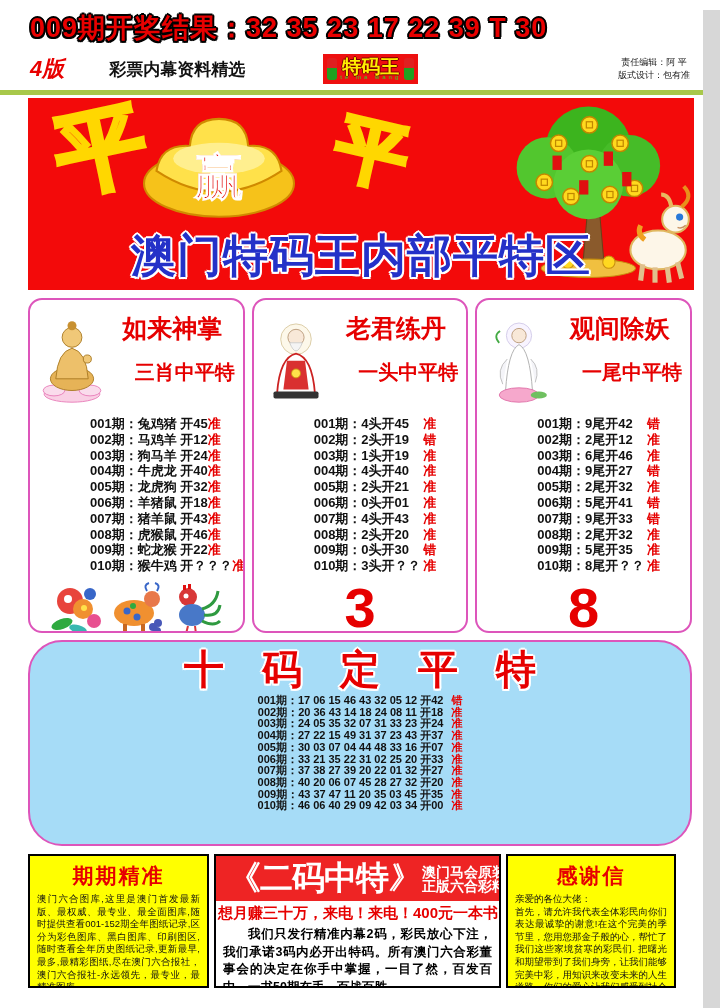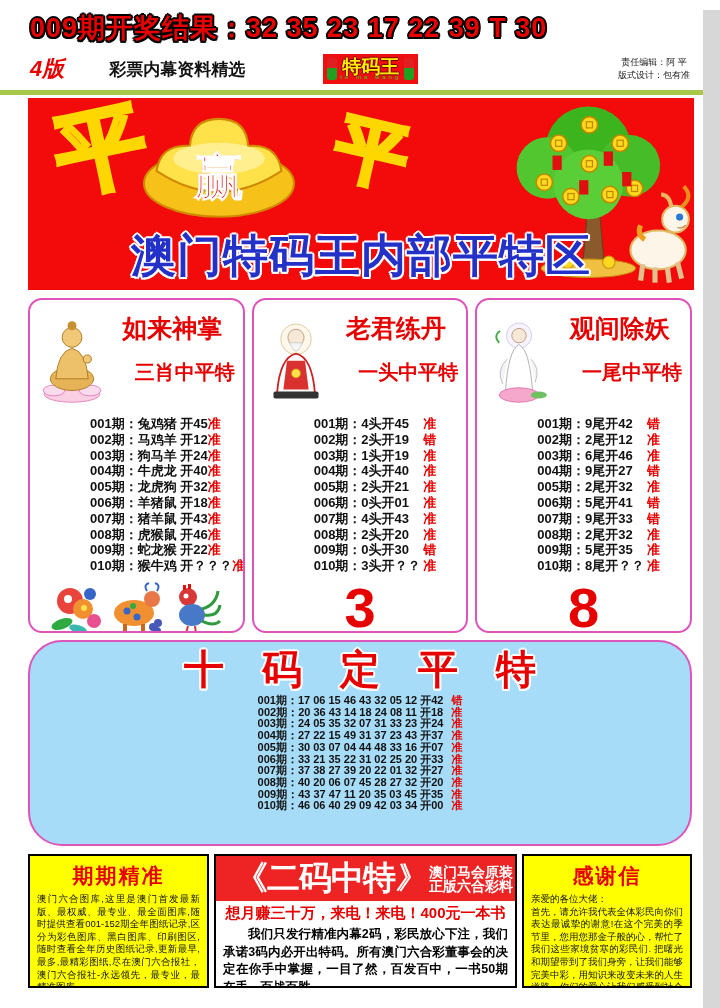--- a/index.html
+++ b/index.html
@@ -67,29 +67,29 @@
   .tencode-title{ text-align:center; font-size:40px; font-weight:800; color:#e60000;
     letter-spacing:38px; padding-left:38px; line-height:46px; white-space:nowrap;
     text-shadow:2px 0 #fff,-2px 0 #fff,0 2px #fff,0 -2px #fff,
       1.5px 1.5px #fff,-1.5px -1.5px #fff,1.5px -1.5px #fff,-1.5px 1.5px #fff; }
   .tencode-rows{ margin-top:3px; }
   .trow{ display:flex; justify-content:center; gap:8px; font-size:11px; font-weight:bold;
     color:#111; line-height:11.7px; white-space:nowrap; }
   .trow .crow-verdict{ color:#e60000; }
 
   
-  .bottom{ margin:8px 28px 0 28px; display:flex; gap:5px; height:134px; }
+  .bottom{ margin:8px 44px 0 28px; display:flex; gap:5px; height:134px; }
   .bbox{ background:#ffff00; border:2px solid #000; padding:4px 7px; overflow:hidden; }
   .bbox-left{ width:181px; }
   .bbox-right{ width:170px; }
   .btitle{ text-align:center; font-size:21px; font-weight:800; color:#e60000;
     letter-spacing:2px; margin:2px 0 3px 0; }
   .bbody{ font-size:9.5px; line-height:12.6px; color:#111; text-align:justify; white-space:pre-line; }
   .bmid{ flex:1; background:#fff; border:2px solid #000; overflow:hidden; display:flex; flex-direction:column; }
-  .bmid-banner{ background:#ee2424; height:52px; display:flex; align-items:center; padding:0 19px; color:#fff; }
+  .bmid-banner{ background:#ee2424; height:52px; display:flex; align-items:center; padding:0 12px; color:#fff; }
   .bmid-headline{ font-size:33px; font-weight:800; letter-spacing:-1px; white-space:nowrap; }
   .bmid-arrow{ font-size:30px; font-weight:800; margin:0 2px; transform:skewX(-8deg); }
   .bmid-side{ display:flex; flex-direction:column; font-size:14px; font-weight:bold; line-height:14px; white-space:nowrap; }
   .bmid-redline{ text-align:center; font-size:15px; font-weight:800; color:#e60000;
     padding:3px 2px 1px 2px; white-space:nowrap; }
   .bmid-body{ font-size:12.5px; font-weight:bold; color:#000; line-height:17.5px;
     padding:2px 7px 0 7px; text-indent:2em; text-align:justify; flex:1; }
   .bmid-footer{ display:flex; justify-content:space-between; align-items:center; padding:0 5px 5px 5px;gap:43px; }
   .blueline{ font-size:10.5px; font-weight:bold; color:#1c86d8; white-space:nowrap; }
   .cod{ font-size:14px; font-weight:800; color:#1c86d8; white-space:nowrap; margin-left:4px; }

